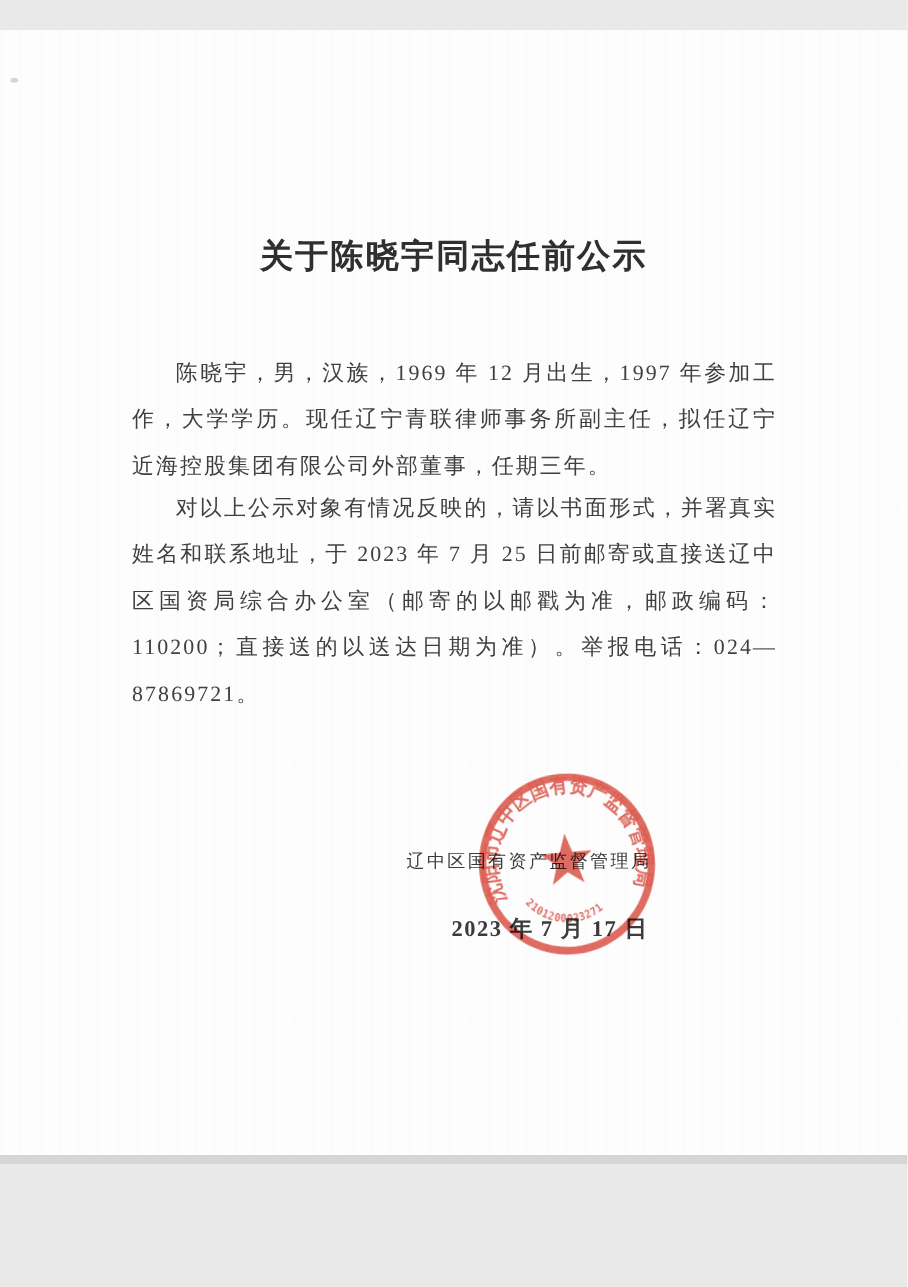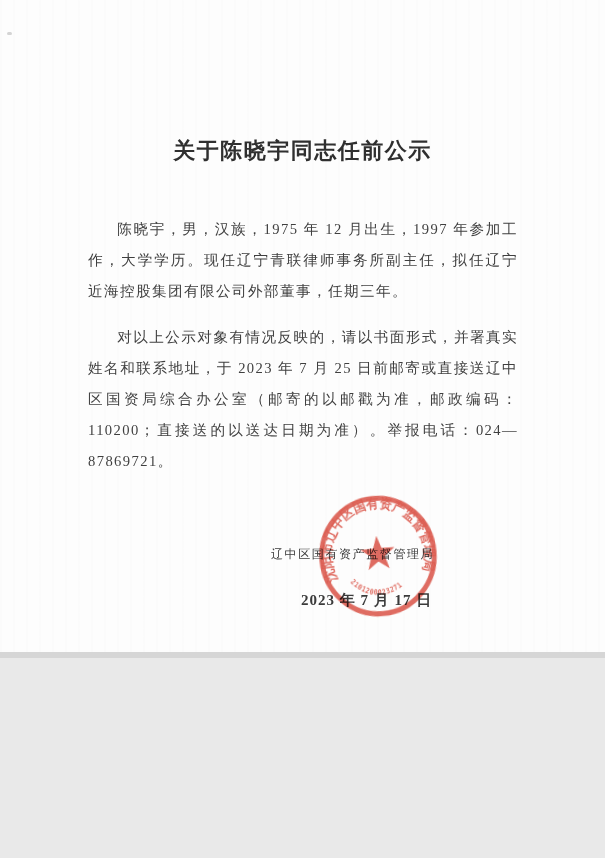--- a/index.html
+++ b/index.html
@@ -1,23 +1,24 @@
 <!DOCTYPE html>
 <html><head>
 <meta charset="utf-8">
 <style>
   html,body{margin:0;padding:0;background:#e9e9e9;}
   .page{
     position:relative;
-    width:605px;height:658px;
+    width:605px;height:756px;
     background:#fdfdfd;
     background-image:repeating-linear-gradient(90deg,rgba(0,0,0,0.008) 0 2px,rgba(255,255,255,0) 2px 13px);
     font-family:"Liberation Serif","DejaVu Serif",serif;
     color:#3e3e3e;
     overflow:hidden;
+    margin-top:20px;
   }
   .scan-band{
     position:absolute;left:0;bottom:0;width:605px;height:6px;
     background:#d6d6d6;
   }
   .speck{
     position:absolute;left:7px;top:32px;width:5px;height:3px;
     background:#c9c9c9;border-radius:2px;opacity:.8;
   }
   .doc-title{
@@ -26,21 +27,21 @@
     font-size:22px;line-height:26px;font-weight:bold;
     letter-spacing:1.5px;color:#2f2f2f;
   }
   .body-par{
     position:absolute;left:88px;width:430px;
     font-size:14.6px;line-height:31px;letter-spacing:1.4px;
     text-align:justify;text-indent:2em;color:#3f3f3f;
     margin:0;
   }
   .par-1{top:214px;}
-  .par-2{top:322px;}
+  .par-2{top:304px;}
   .signature-line{
     position:absolute;left:271px;top:545px;
     font-size:12px;line-height:19px;letter-spacing:1.6px;
     color:#3b3b3b;white-space:nowrap;
   }
   .date-line{
     position:absolute;left:301px;top:591px;
     font-size:15px;line-height:19px;letter-spacing:1px;
     color:#3b3b3b;white-space:nowrap;font-weight:bold;
   }
@@ -55,21 +56,21 @@
 </style>
 </head>
 <body>
 
 <div class="page">
 
   <div class="speck"></div>
 
   <h1 class="doc-title">关于陈晓宇同志任前公示</h1>
 
-  <p class="body-par par-1">陈晓宇，男，汉族，1975 年 12 月出生，1997 年参加工作，大学学历。现任辽宁青联律师事务所副主任，拟任辽宁近海控股集团有限公司外部董事，任期三年。</p>
+  <p class="body-par par-1">陈晓宇，男，汉族，1969 年 12 月出生，1997 年参加工作，大学学历。现任辽宁青联律师事务所副主任，拟任辽宁近海控股集团有限公司外部董事，任期三年。</p>
 
   <p class="body-par par-2">对以上公示对象有情况反映的，请以书面形式，并署真实姓名和联系地址，于 2023 年 7 月 25 日前邮寄或直接送辽中区国资局综合办公室（邮寄的以邮戳为准，邮政编码：110200；直接送的以送达日期为准）。举报电话：024—87869721。</p>
 
   <div class="signature-line">辽中区国有资产监督管理局</div>
 
   <div class="date-line">2023 年 7 月 17 日</div>
 
   <svg class="official-seal" viewBox="0 0 160 160" preserveAspectRatio="none" xmlns="http://www.w3.org/2000/svg" xmlns:xlink="http://www.w3.org/1999/xlink">
     <defs>
       <path id="seal-arc-path" d="M 32.9,102 A 52,52 0 1 1 127.1,102" fill="none"></path>

